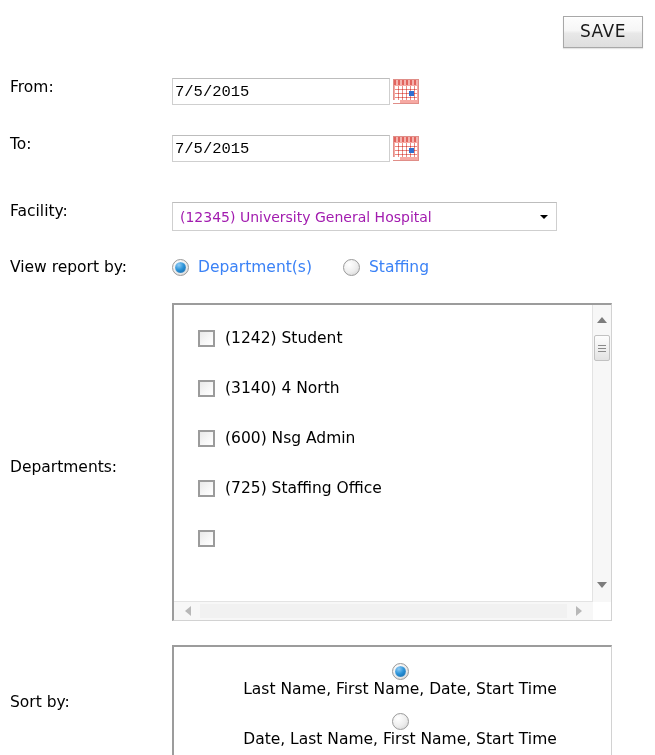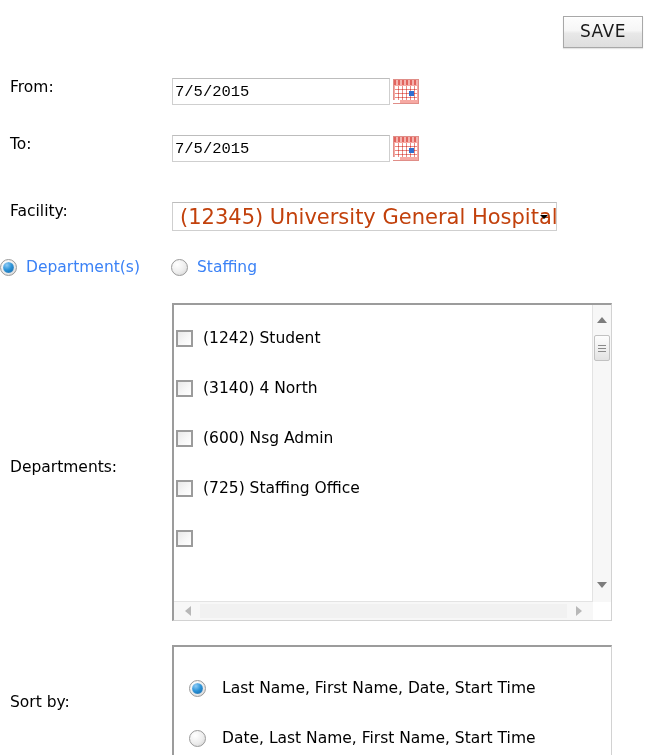--- a/index.html
+++ b/index.html
@@ -111,22 +111,22 @@
     background: #ffffff;
   }
 
   
   .sel {
     width: 385px;
     height: 29px;
     box-sizing: border-box;
     padding: 3px 22px 3px 7px;
     font-family: "DejaVu Sans", sans-serif;
-    font-size: 21px;
-    color: #c2410c;
+    font-size: 14px;
+    color: #a21caf;
     background: #ffffff;
     border: 1px solid #cfcfcf;
     border-top-color: #bdbdbd;
     position: relative;
     cursor: pointer;
     white-space: nowrap;
     overflow: hidden;
     line-height: 22px;
   }
   .sel .arrow {
@@ -193,21 +193,21 @@
     position: absolute;
     top: 0; left: 0; right: 18px; bottom: 18px;
     overflow: hidden;
     padding-top: 8px;
   }
   .list-item {
     display: flex;
     align-items: center;
     gap: 10px;
     height: 50px;
-    padding-left: 2px;
+    padding-left: 24px;
     box-sizing: border-box;
     cursor: pointer;
   }
   .list-item .item-lbl {
     font-size: 15.5px;
     color: #000;
     white-space: nowrap;
   }
 
   
@@ -282,25 +282,26 @@
     border-top: 2px solid #9c9c9c;
     border-left: 2px solid #9c9c9c;
     border-right: 1px solid #d2d2d2;
     border-bottom: 1px solid #d2d2d2;
     padding-top: 16px;
     overflow: hidden;
   }
   .sort-item {
     display: flex;
     align-items: center;
-    gap: 16px;
+    gap: 0;
     height: 50px;
     padding-left: 15px;
     box-sizing: border-box;
     cursor: pointer;
+    flex-direction: column;
   }
   .sort-item .sort-lbl {
     font-size: 15.5px;
     color: #000;
     white-space: nowrap;
   }
 </style>
 </head>
 <body>
 
@@ -336,20 +337,21 @@
 
 <div class="row" style="top:202px;">
   <div class="lbl">Facility:</div>
   <div class="sel">
     <span>(12345) University General Hospital</span>
     <span class="arrow"></span>
   </div>
 </div>
 
 <div class="row" style="top:258px;">
+  <div class="lbl">View report by:</div>
   <div class="radio-group">
     <span class="radio on"></span>
     <span class="radio-lbl">Department(s)</span>
     <span class="gap"></span>
     <span class="radio"></span>
     <span class="radio-lbl">Staffing</span>
   </div>
 </div>
 
 <div class="row" style="top:303px;">

